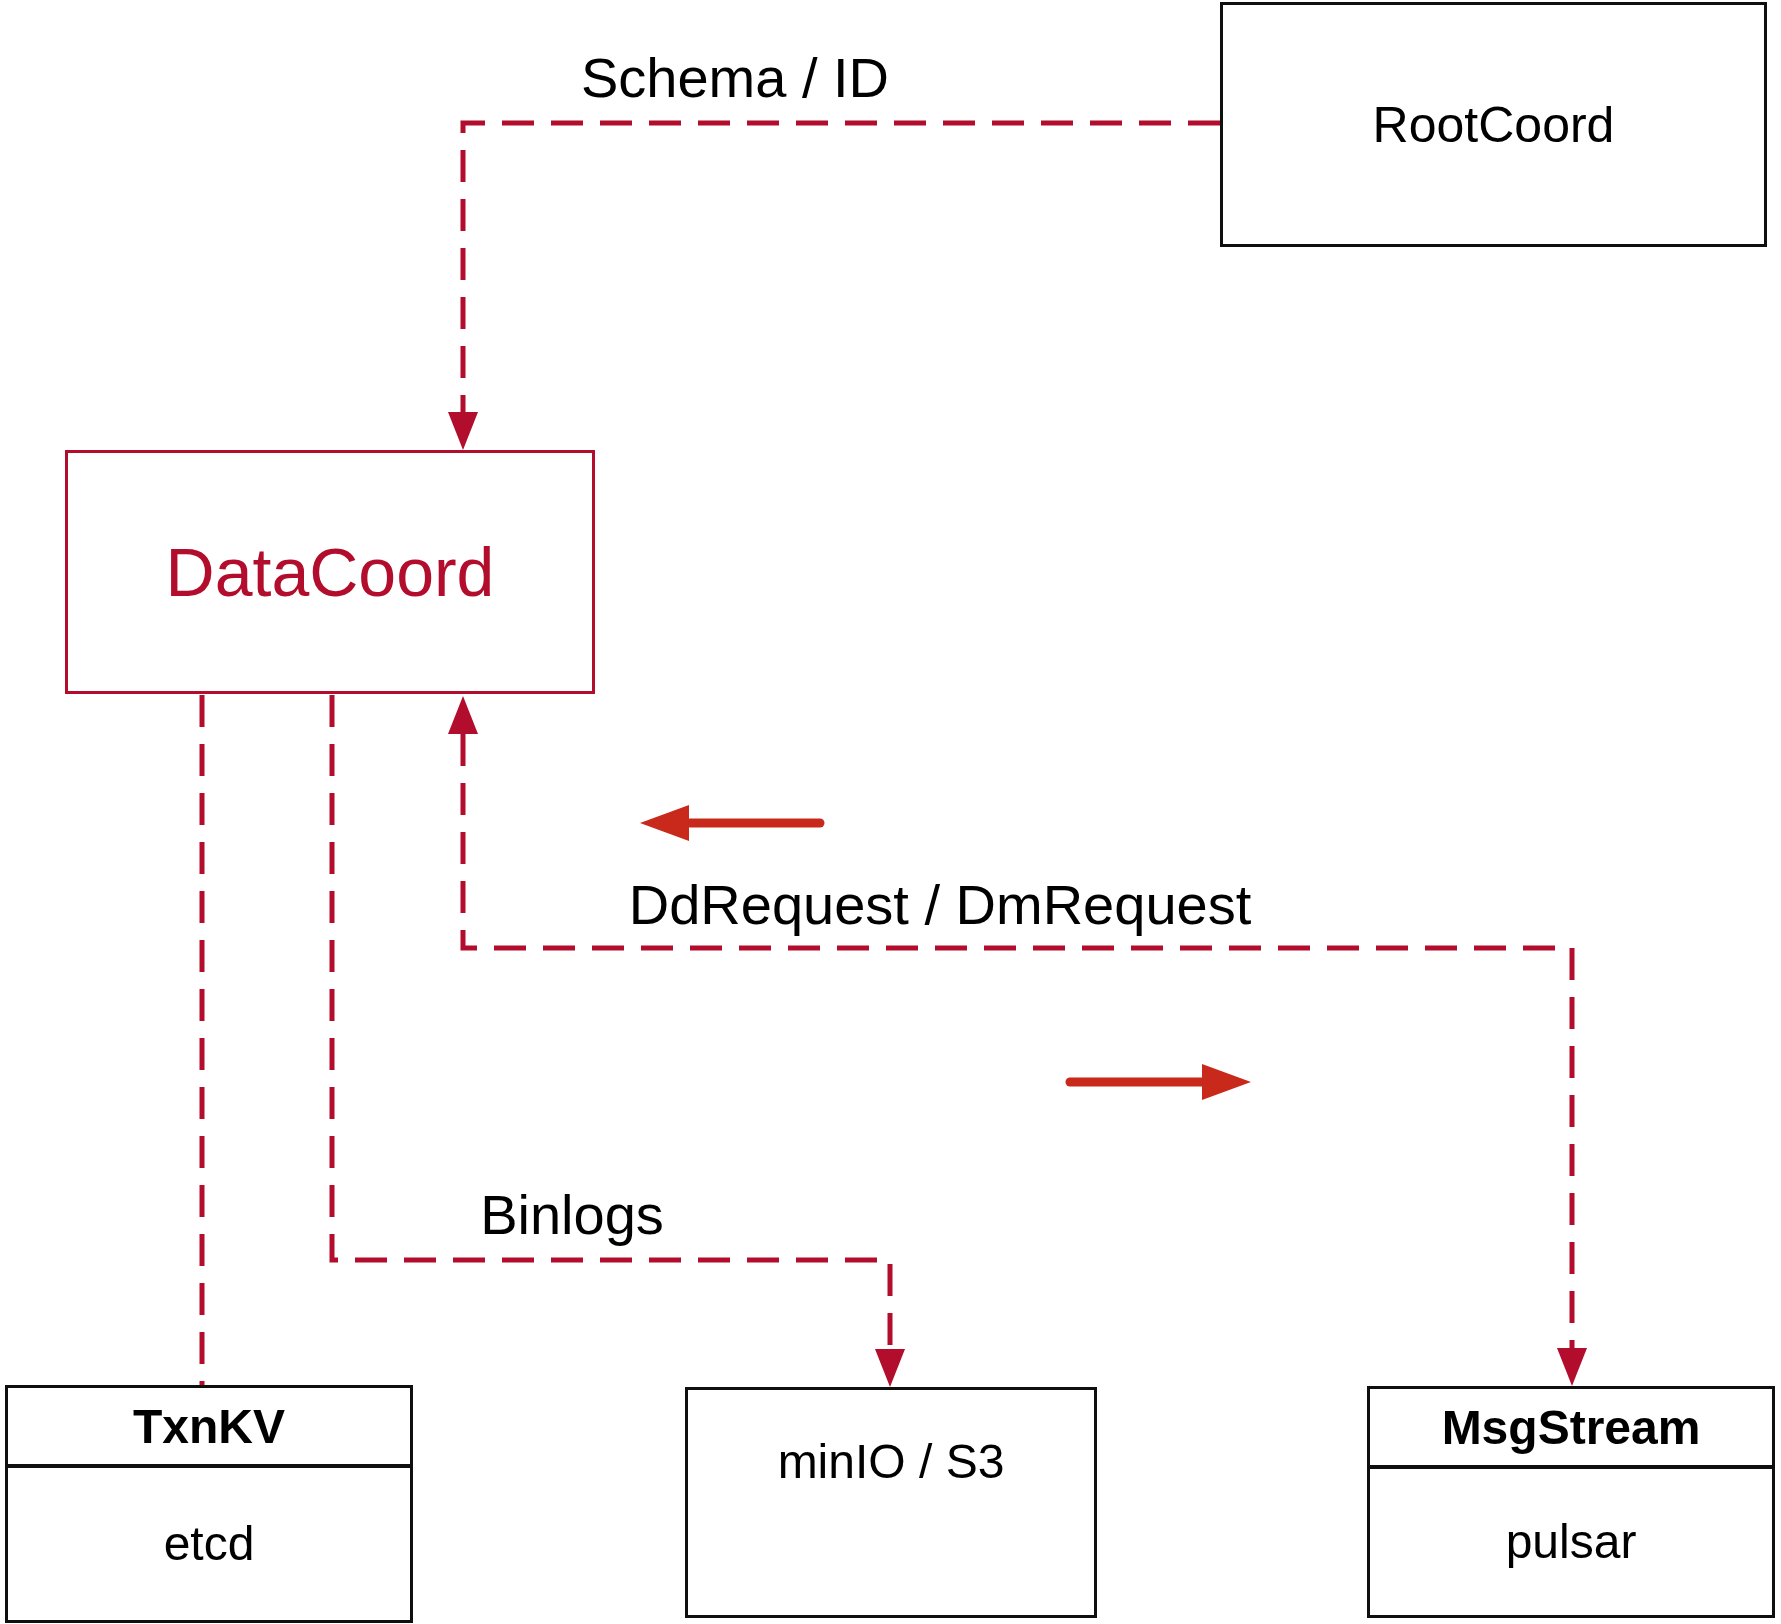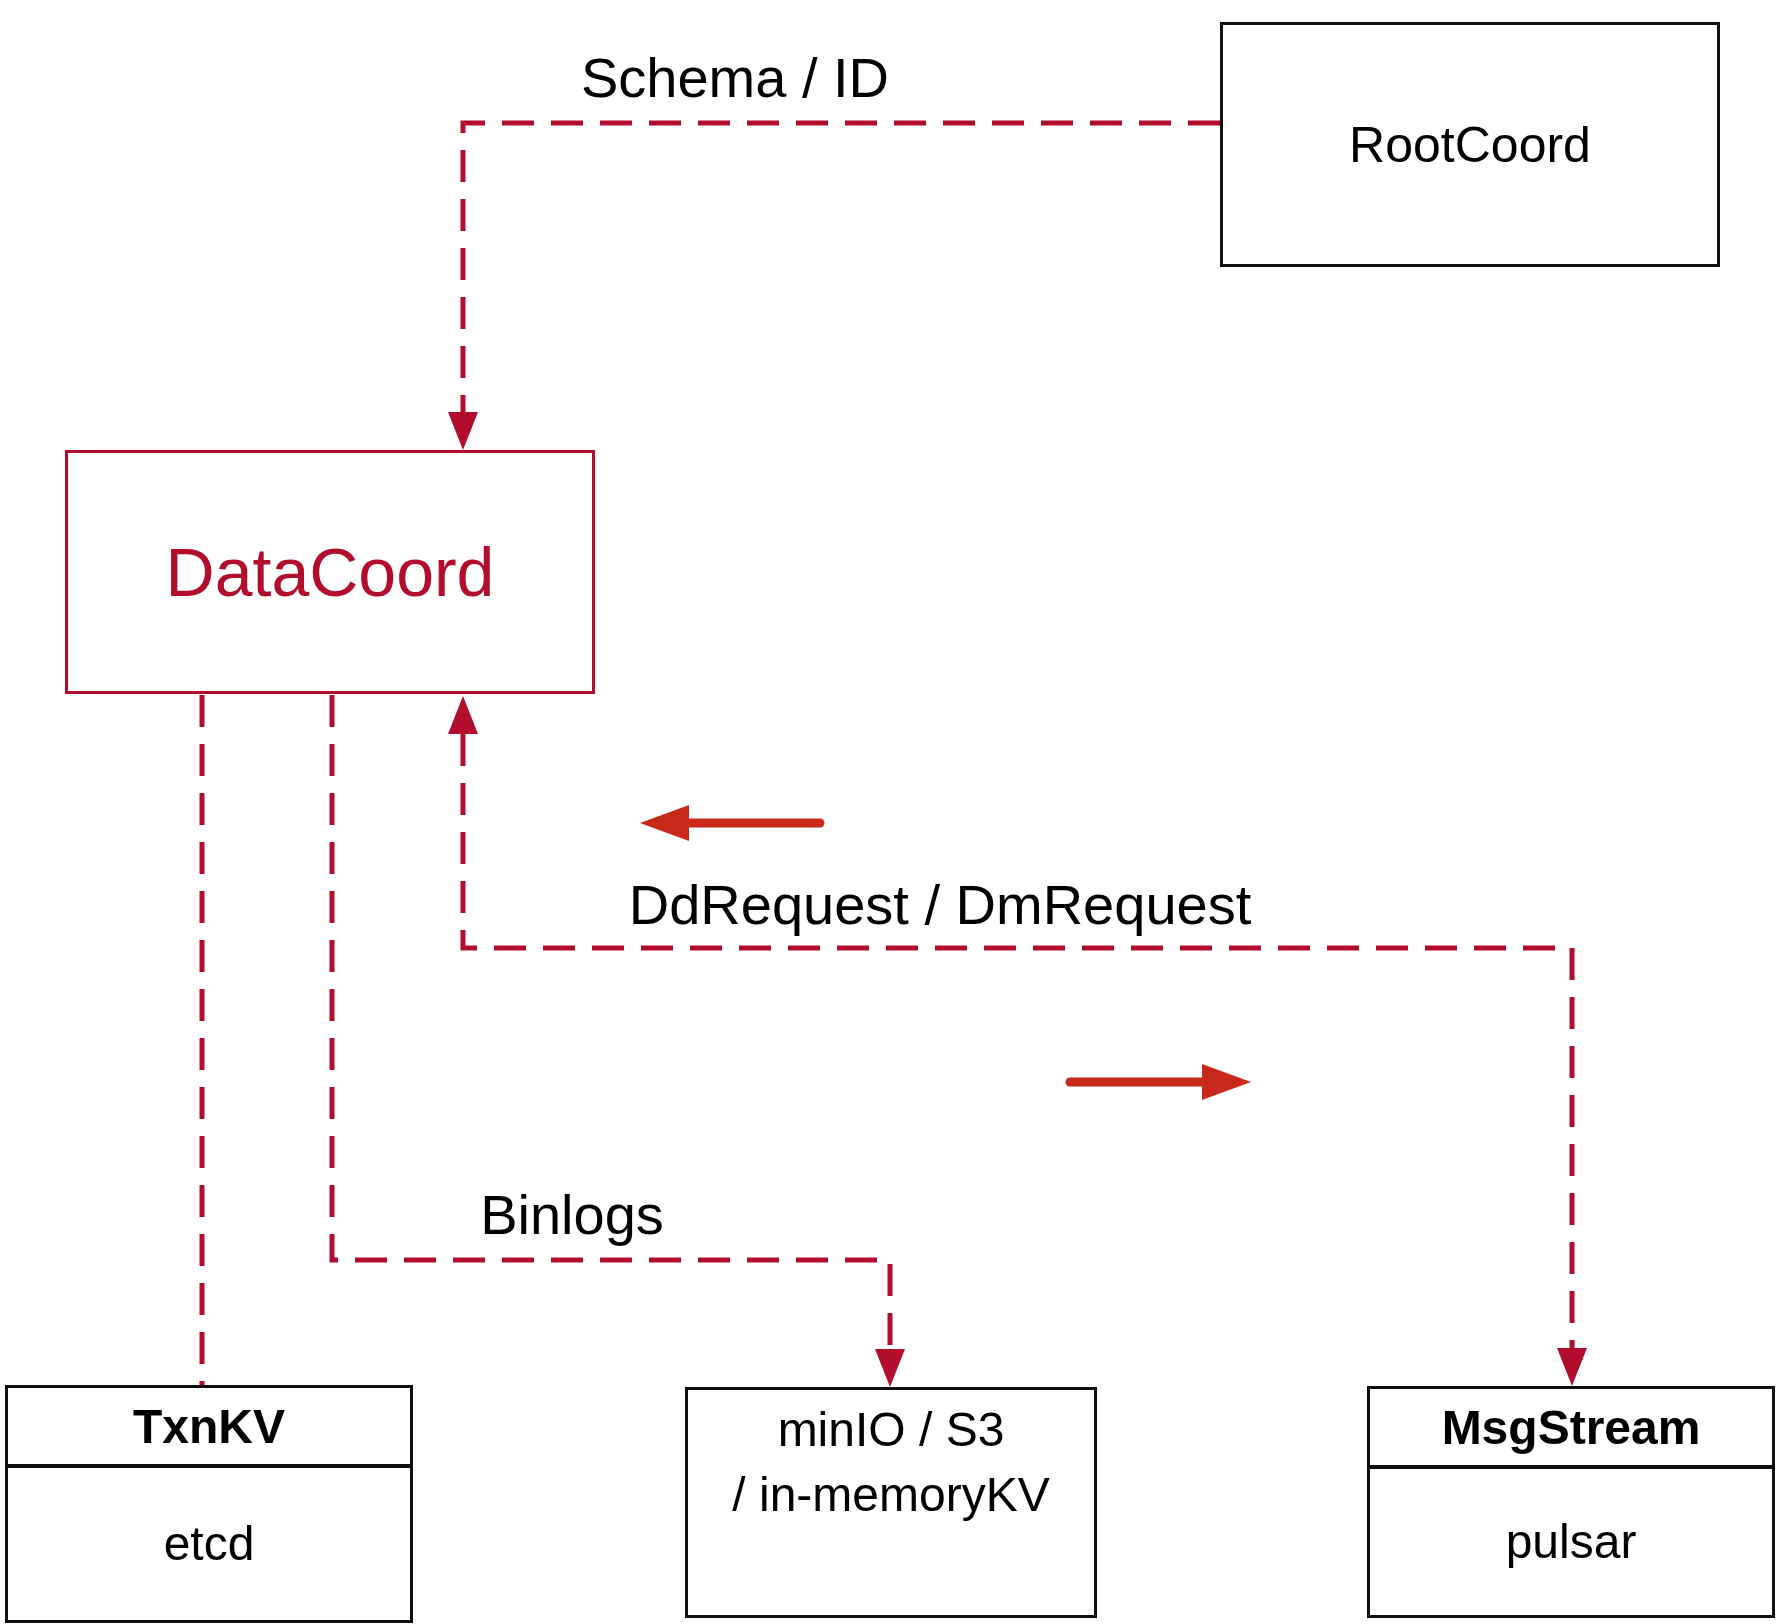--- a/index.html
+++ b/index.html
@@ -102,39 +102,38 @@
     <g>
       <line class="solid-arrow-shaft" x1="820" y1="823" x2="690" y2="823"></line>
       <polygon class="solid-arrow-head" points="640,823 689,805 689,841"></polygon>
     </g>
     <g>
       <line class="solid-arrow-shaft" x1="1070" y1="1082" x2="1203" y2="1082"></line>
       <polygon class="solid-arrow-head" points="1251,1082 1202,1064 1202,1100"></polygon>
     </g>
   </svg>
 
-  <div class="node plain-node" style="left:1220px;top:2px;width:500px;height:245px;margin-top:20px;">
+  <div class="node plain-node" style="left:1220px;top:2px;width:547px;height:245px;">
     <span>RootCoord</span>
   </div>
 
   <div class="node red-node" style="left:65px;top:450px;width:530px;height:244px;">
     <span>DataCoord</span>
   </div>
 
   <div class="node split-node" style="left:5px;top:1385px;width:408px;height:238px;">
     <div class="split-header">TxnKV</div>
     <div class="split-body">
       <div>etcd</div>
     </div>
   </div>
 
   <div class="node split-node" style="left:685px;top:1387px;width:412px;height:231px;">
     <div class="split-body">
       <div>minIO / S3</div>
-      <div>/ in-memoryKV</div>
     </div>
   </div>
 
   <div class="node split-node" style="left:1367px;top:1386px;width:408px;height:232px;">
     <div class="split-header">MsgStream</div>
     <div class="split-body">
       <div>pulsar</div>
     </div>
   </div>
 

